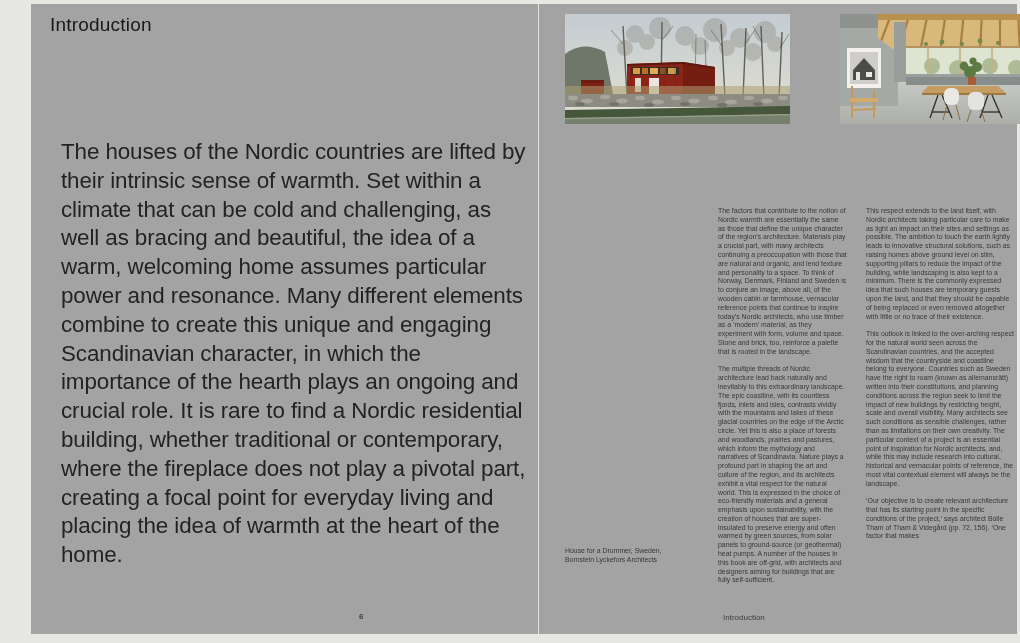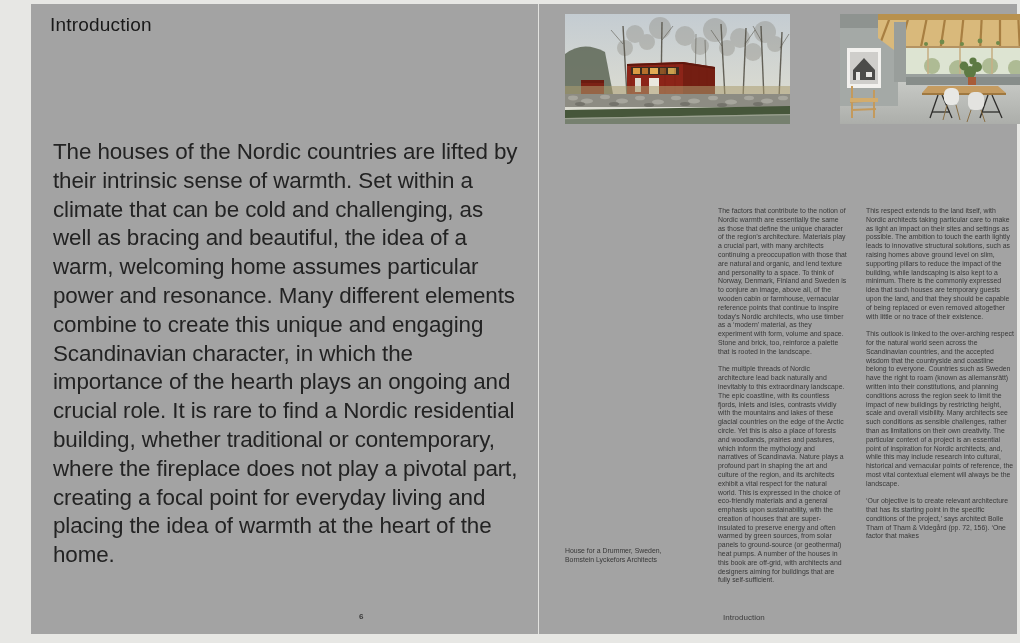--- a/index.html
+++ b/index.html
@@ -21,21 +21,21 @@
     left: 507px; top: 0; bottom: 0; width: 1px;
     background: #e3e3e0;
   }
   
   .page-title {
     position: absolute; left: 19px; top: 10px;
     font-size: 19px; font-weight: 400; color: #191919;
     letter-spacing: 0.2px; margin: 0;
   }
   .intro-par {
-    position: absolute; left: 22px; top: 134px; width: 466px;
+    position: absolute; left: 30px; top: 134px; width: 466px;
     font-size: 22.4px; line-height: 28.8px; color: #232323;
     margin: 0; letter-spacing: -0.1px;
   }
   .folio {
     position: absolute; font-size: 8px; color: #3c3c3c;
   }
   .folio-left { left: 328px; top: 608px; font-weight: bold; }
   .folio-right { left: 692px; top: 609px; font-weight: 400; }
   
   .photo { position: absolute; overflow: hidden; }

